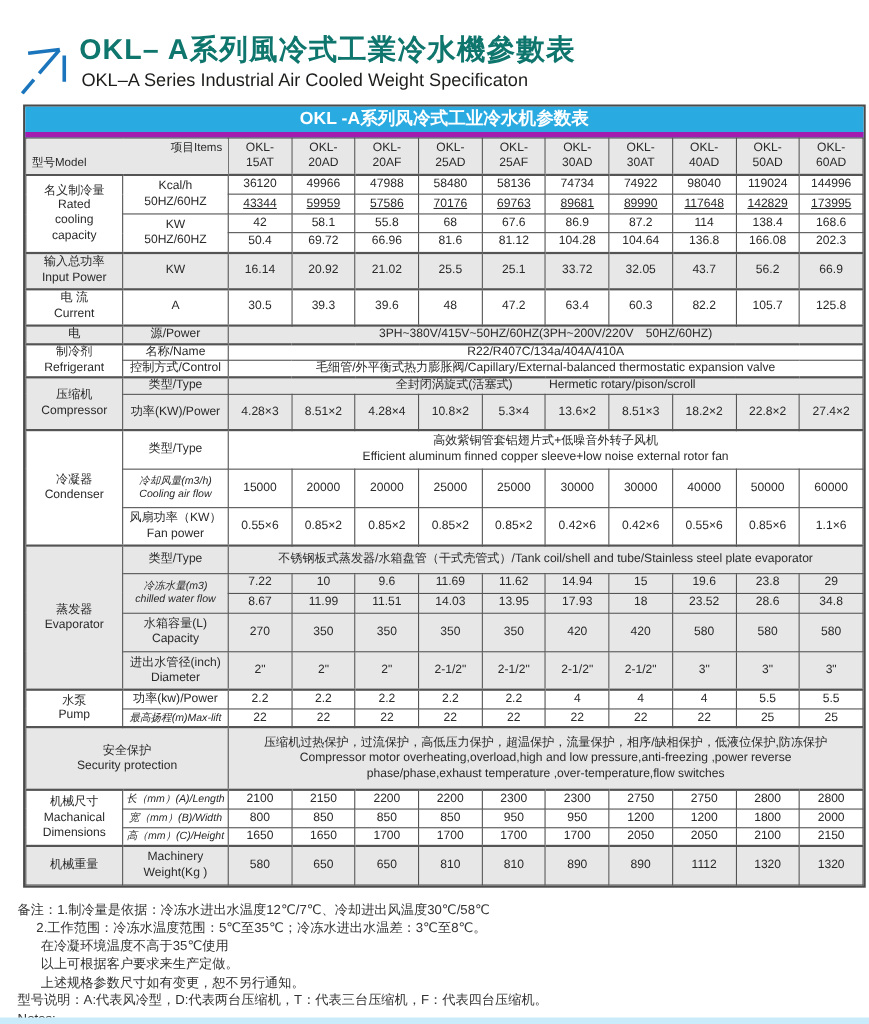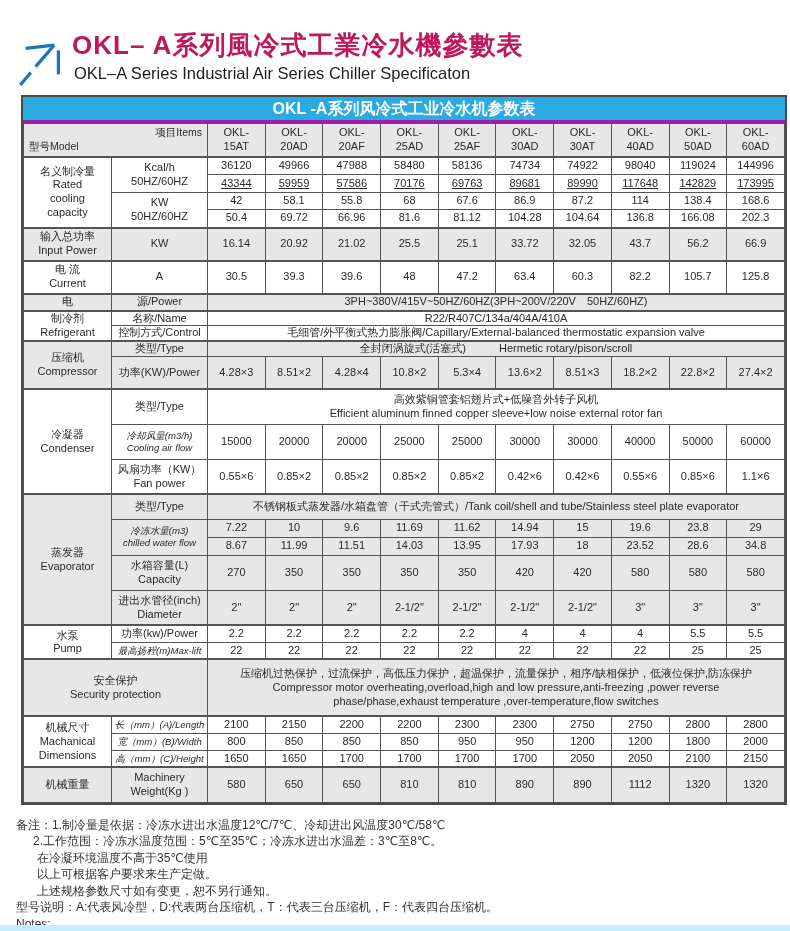--- a/index.html
+++ b/index.html
@@ -5,26 +5,26 @@
   html,body{margin:0;padding:0;}
   body{
     width:790px;height:931px;position:relative;background:#ffffff;
     font-family:"Liberation Sans","DejaVu Sans",sans-serif;
     color:#2a2a2a;overflow:hidden;
   }
   
   .hdr{display:flex;align-items:flex-start;padding:30px 0 0 14px;}
   .logo{width:50px;height:54px;flex:0 0 auto;margin-top:2px;}
   .hdr-text{margin-left:8px;}
-  .title-zh{font-size:26px;font-weight:bold;letter-spacing:1px;color:#be185d;line-height:30px;margin:0;}
+  .title-zh{font-size:26px;font-weight:bold;letter-spacing:1px;color:#0f766e;line-height:30px;margin:0;}
   .title-en{font-size:16.5px;font-weight:500;color:#1d1d1b;line-height:22px;margin:2px 0 0 2px;}
   
   .tablewrap{margin:9px 2px 0 21px;width:766px;border:2px solid #4a4a4a;box-sizing:border-box;background:#fff;}
   .tcaption{height:23px;line-height:23px;text-align:center;background:var(--cyan,#29abe2);
-    color:#fff;font-size:16px;font-weight:bold;border-bottom:3px solid #a21caf;}
+    color:#fff;font-size:16px;font-weight:bold;border-bottom:5px solid #a21caf;}
   table{width:100%;border-collapse:collapse;table-layout:fixed;}
   td{border:1px solid #545454;text-align:center;vertical-align:middle;
      font-size:11px;line-height:1.25;padding:0 2px;white-space:pre-line;overflow:hidden;}
   td.sm{font-size:9.6px;font-style:italic;}
   tr.g td{background:#e7e7e7;}
   tr.tk td{border-top-width:2px;}
   col.c1{width:88px;} col.c2{width:96px;}
   
   td.diag{position:relative;padding:0;
     background-image:linear-gradient(to bottom right,transparent calc(50% - .8px),#545454 calc(50% - .8px),#545454 calc(50% + .8px),transparent calc(50% + .8px));}
@@ -42,21 +42,21 @@
 
 <div class="hdr">
   <svg class="logo" viewBox="0 0 52 56" fill="none" stroke="#1b75bc" stroke-width="3.4" stroke-linecap="butt">
     <path d="M12 17 L42 13.5"></path>
     <path d="M41.5 14 L22.5 36"></path>
     <path d="M17.5 42 L6.5 55"></path>
     <path d="M46.2 19 L46.2 44"></path>
   </svg>
   <div class="hdr-text">
     <h1 class="title-zh">OKL– A系列風冷式工業冷水機參數表</h1>
-    <div class="title-en">OKL–A Series Industrial Air Series Chiller Specificaton</div>
+    <div class="title-en">OKL–A Series Industrial Air Cooled Weight Specificaton</div>
   </div>
 </div>
 
 <div class="tablewrap">
   <div class="tcaption">OKL -A系列风冷式工业冷水机参数表</div>
   <table>
     <colgroup>
       <col class="c1">
         <col class="c2">
       <col>

